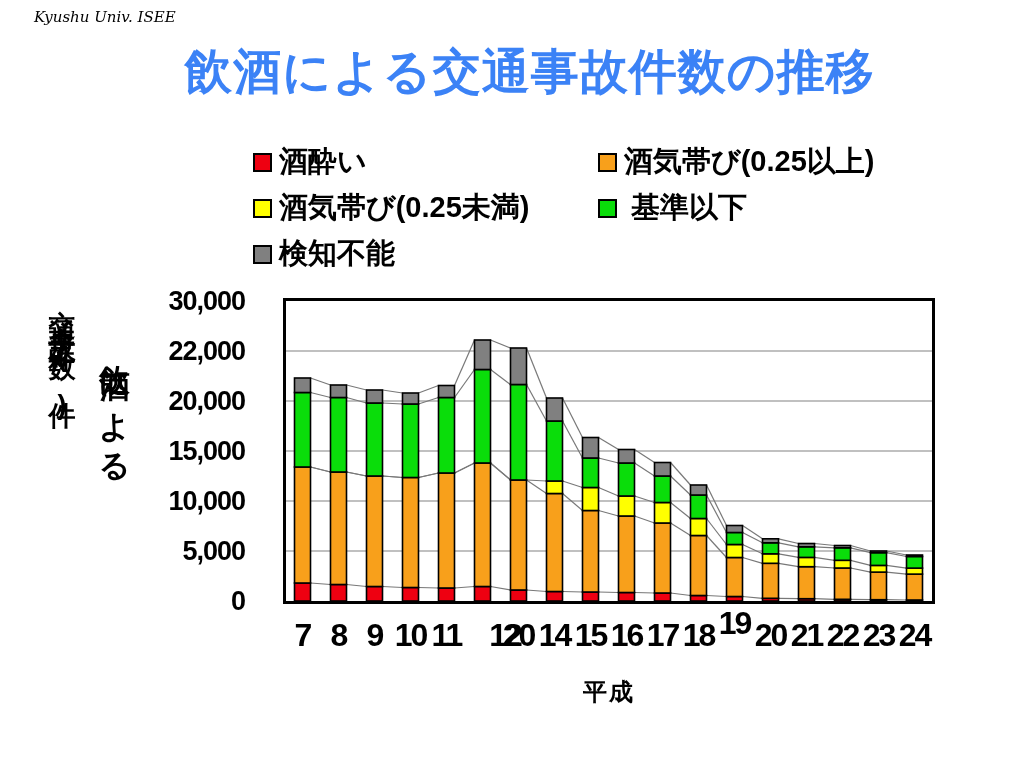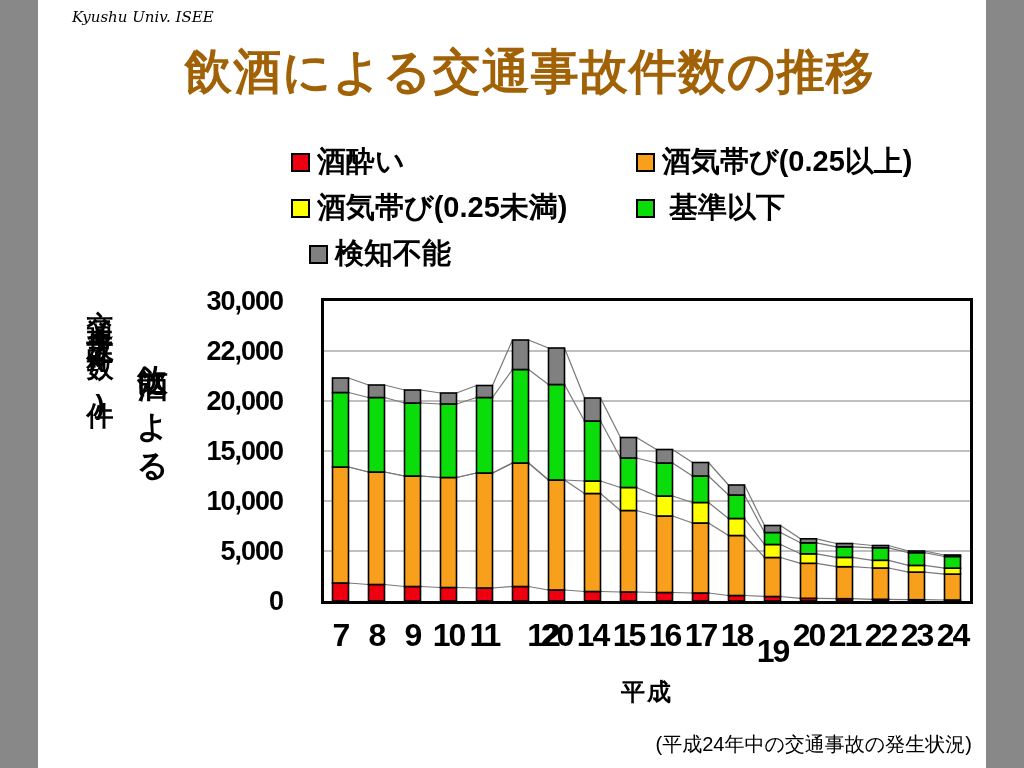--- a/index.html
+++ b/index.html
@@ -1,17 +1,17 @@
 <!DOCTYPE html>
 <html><head>
 <meta charset="utf-8">
 <style>
   html,body{margin:0;padding:0;background:#888;}
   .slide{
-    position:relative;width:948px;height:768px;background:#ffffff;
+    position:relative;width:1024px;height:768px;background:#ffffff;
     font-family:"Liberation Sans",sans-serif;color:#000;overflow:hidden;
     margin:0 auto;
   }
   .credit{
     position:absolute;left:34px;top:8px;
     font-family:"DejaVu Serif",serif;font-style:italic;font-size:15px;color:#000;
   }
   .title{
     position:absolute;left:0;right:0;top:40px;margin:0;
     text-align:center;font-size:48px;font-weight:bold;letter-spacing:1px;
@@ -51,40 +51,40 @@
   }
   #chart-svg{position:absolute;left:283px;top:298px;}
 </style>
 </head>
 <body>
 
 <div class="slide">
 
   <div class="credit">Kyushu Univ. ISEE</div>
 
-  <h1 class="title" style="color: #a16207; padding-left: 35px;">飲酒による交通事故件数の推移</h1>
+  <h1 class="title" style="color: #3b82f6; padding-left: 35px;">飲酒による交通事故件数の推移</h1>
 
   <div id="legend">
       <div class="legend-item" style="left: 253px; top: 144px;">
         <span class="swatch" style="background: rgb(238, 0, 17);"></span>
         <span class="legend-label">酒酔い</span>
       </div>
       <div class="legend-item" style="left: 598px; top: 144px;">
         <span class="swatch" style="background: rgb(248, 160, 27);"></span>
         <span class="legend-label">酒気帯び(0.25以上)</span>
       </div>
       <div class="legend-item" style="left: 253px; top: 190px;">
         <span class="swatch" style="background: rgb(255, 255, 0);"></span>
         <span class="legend-label">酒気帯び(0.25未満)</span>
       </div>
       <div class="legend-item" style="left: 598px; top: 190px; gap: 7px;">
         <span class="swatch" style="background: rgb(10, 221, 10);"></span>
         <span class="legend-label">基準以下</span>
       </div>
-      <div class="legend-item" style="left: 271px; top: 236px; text-align: right;">
+      <div class="legend-item" style="left: 253px; top: 236px; text-align: right;">
         <span class="swatch" style="background: rgb(128, 128, 128);"></span>
         <span class="legend-label">検知不能</span>
       </div>
     </div>
 
   <div class="y-label-outer">交通事故件数(件)</div>
   <div class="y-label-inner">飲酒による</div>
 
   <div id="y-ticks">
       <div class="y-tick" style="top: 585px;">0</div>
@@ -279,25 +279,24 @@
       <div class="x-tick" style="left: 352.5px; top: 618px;">9</div>
       <div class="x-tick" style="left: 388.5px; top: 618px;">10</div>
       <div class="x-tick" style="left: 424.5px; top: 618px;">11</div>
       <div class="x-tick" style="left: 475px; top: 618px; margin-left: 8px;">12</div>
       <div class="x-tick" style="left: 496.5px; top: 618px;">20</div>
       <div class="x-tick" style="left: 532.5px; top: 618px;">14</div>
       <div class="x-tick" style="left: 568.5px; top: 618px;">15</div>
       <div class="x-tick" style="left: 604.5px; top: 618px;">16</div>
       <div class="x-tick" style="left: 640.5px; top: 618px;">17</div>
       <div class="x-tick" style="left: 676.5px; top: 618px;">18</div>
-      <div class="x-tick" style="left: 712.5px; top: 634px;">19</div>
+      <div class="x-tick" style="left: 712.5px; top: 606px;">19</div>
       <div class="x-tick" style="left: 748.5px; top: 618px;">20</div>
       <div class="x-tick" style="left: 784.5px; top: 618px;">21</div>
       <div class="x-tick" style="left: 820.5px; top: 618px;">22</div>
       <div class="x-tick" style="left: 856.5px; top: 618px;">23</div>
       <div class="x-tick" style="left: 892.5px; top: 618px;">24</div>
     </div>
 
   <div class="x-title">平成</div>
 
-  <div class="caption">(平成24年中の交通事故の発生状況)</div>
 
 </div>
 
 </body></html>

